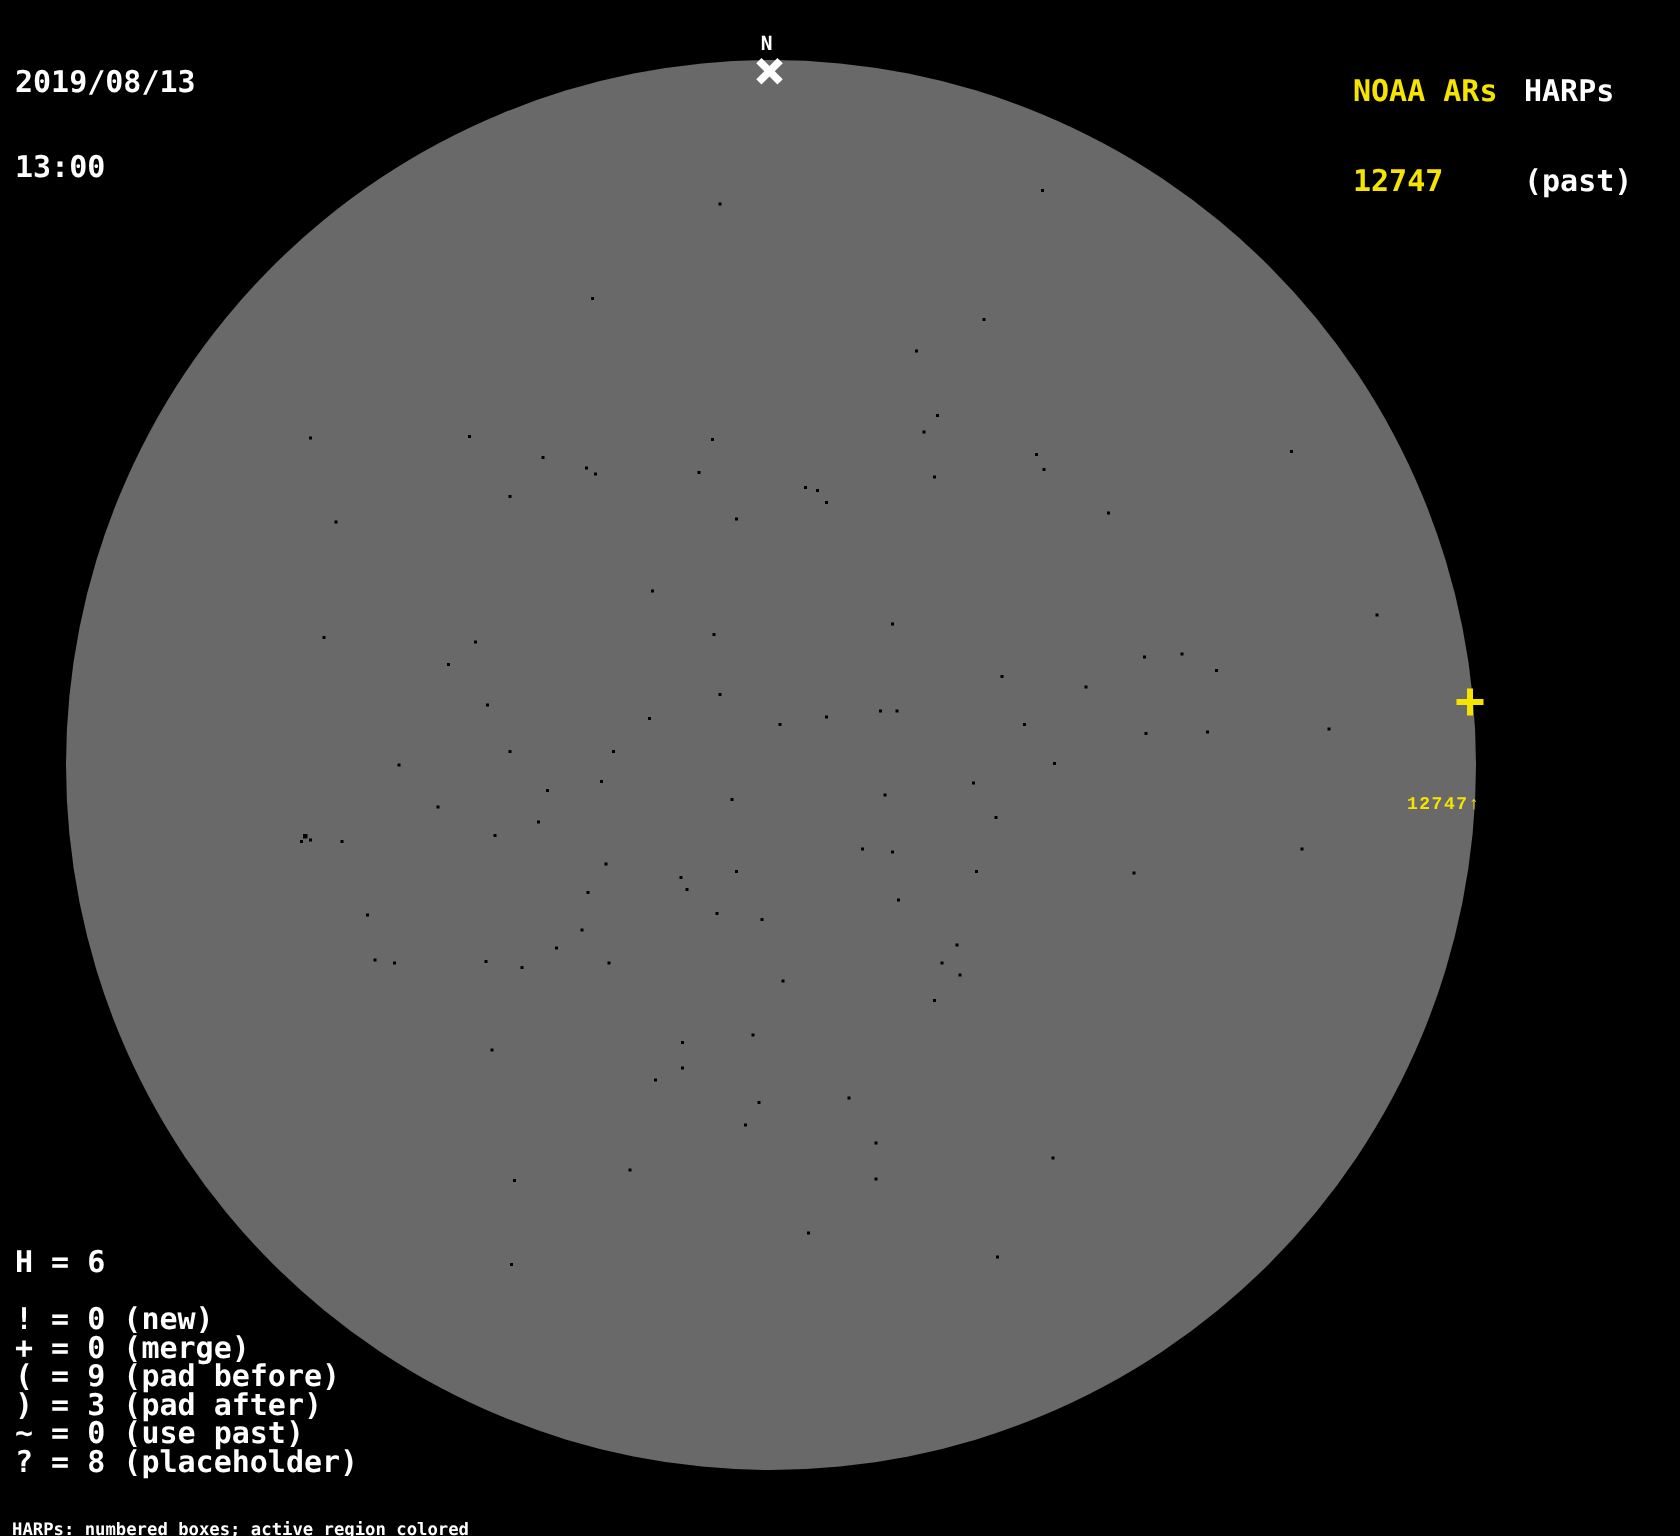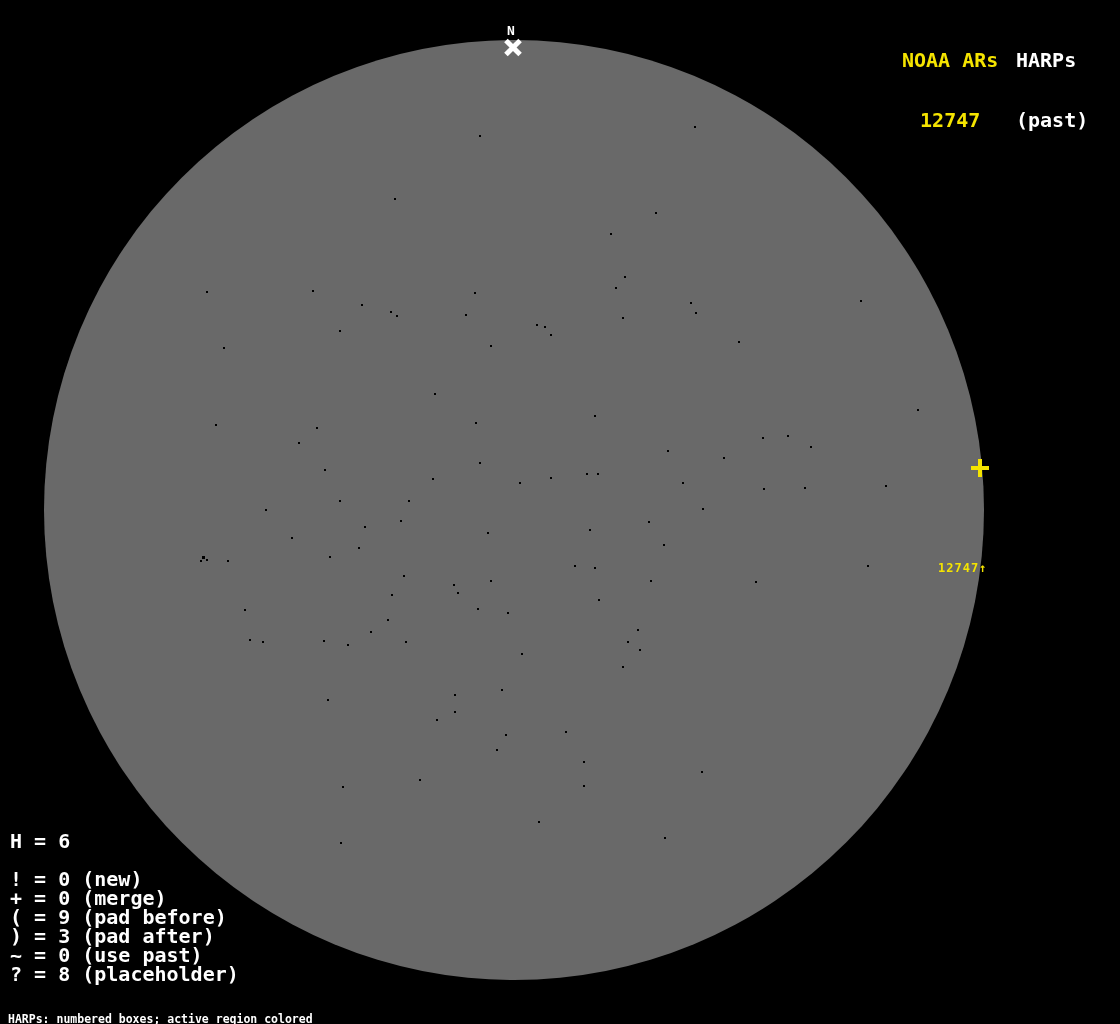--- a/index.html
+++ b/index.html
@@ -9,21 +9,21 @@
     overflow:hidden;position:relative;
     font-family:"DejaVu Sans Mono","Liberation Mono",monospace;
     font-weight:bold;
     -webkit-font-smoothing:antialiased;
   }
   .abs{position:absolute;}
   .nowrap{white-space:pre;}
   
   .hdr-left{left:10px;top:7px;font-size:20px;line-height:19px;color:var(--text,#fff);}
   .hdr-col{top:10px;font-size:20px;line-height:20px;}
-  .hdr-col.noaa{left:902px;color:var(--noaa,#f5e400);text-align:center;}
+  .hdr-col.noaa{left:902px;color:var(--noaa,#f5e400);}
   .hdr-col.harps{left:1016px;color:var(--text,#fff);}
   
   .disk{border-radius:50%;background:var(--disk,#696969);}
   .spot{position:absolute;background:#000;}
   
   .north-label{color:var(--text,#fff);font-size:13px;transform:translate(-50%,-50%);}
   .xmark{width:22px;height:22px;transform:translate(-50%,-50%);}
   .xmark .bar{position:absolute;left:1px;top:9px;width:20px;height:5px;background:var(--text,#fff);}
   .xmark .bar.b1{transform:rotate(45deg);}
   .xmark .bar.b2{transform:rotate(-45deg);}
@@ -155,23 +155,25 @@
 <div class="abs north-label nowrap" style="left: 511px; top: 30px;">N</div>
 <div class="abs xmark" style="left: 513px; top: 47px;">
   <div class="bar b1"></div>
   <div class="bar b2"></div>
 </div>
 
 <div class="abs plusmark" style="left: 980px; top: 468px;">
   <div class="h"></div>
   <div class="v"></div>
 </div>
-<div class="abs noaa-num nowrap" style="left: 938px; top: 568px;">12747↑</div>
+<div class="abs noaa-num nowrap" style="left: 938px; top: 536px; font-family: Liberation Mono, monospace;">12747↑</div>
 
 <div class="abs hdr-left nowrap">
+  <div>2019/08/13</div>
+  <div>13:00</div>
 </div>
 
 <div class="abs hdr-col noaa nowrap">
   <div>NOAA ARs</div>
   <div>12747</div>
 </div>
 <div class="abs hdr-col harps nowrap">
   <div>HARPs</div>
   <div>(past)</div>
 </div>

